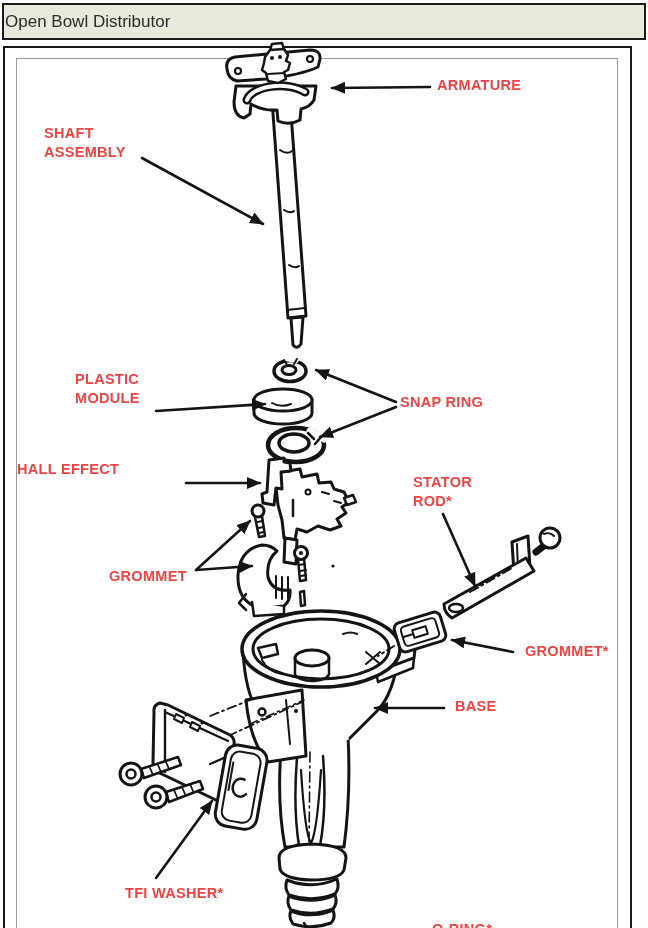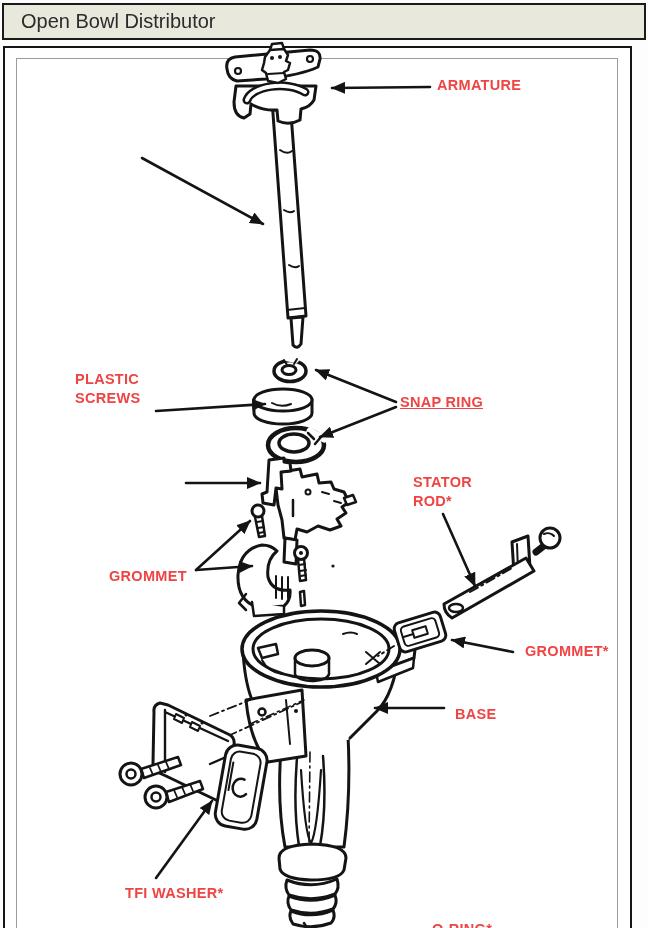--- a/index.html
+++ b/index.html
@@ -3,46 +3,46 @@
 <meta charset="utf-8">
 <style>
   html,body{margin:0;padding:0;background:#ffffff;}
   .page{
     position:relative;width:648px;height:928px;overflow:hidden;
     background:#fdfdfd;font-family:"Liberation Sans","DejaVu Sans",sans-serif;
   }
   .titlebar{
     position:absolute;left:2px;top:3px;width:644px;height:37px;
     box-sizing:border-box;border:2px solid #1a1a1a;background:#e9e8dc;
-    display:flex;align-items:center;padding-left:17px;
-    font-size:20px;color:#2b2b2b;
+    display:flex;align-items:center;padding-left:1px;
+    font-size:17px;color:#2b2b2b;
   }
   .panel{
     position:absolute;left:3px;top:46px;width:629px;height:882px;
     box-sizing:border-box;border:2px solid #161616;border-bottom:none;
     background:#ffffff;
   }
   .panel-inner{
     position:absolute;left:11px;top:10px;right:12px;bottom:0;
     border:1px solid #9c9c9c;border-bottom:none;
   }
   .diagram-svg{position:absolute;left:0;top:0;width:648px;height:928px;}
   .lbl{
     position:absolute;font-weight:bold;font-size:14.5px;line-height:19px;
     color:#ef4444;letter-spacing:0.3px;white-space:nowrap;
   }
   #lbl-armature{left:437px;top:76px;}
   #lbl-shaft{left:44px;top:124px;}
   #lbl-washer{left:75px;top:370px;}
-  #lbl-snapring{left:400px;top:393px;text-decoration:underline;}
+  #lbl-snapring{left:400px;top:393px;}
   #lbl-hall{left:17px;top:460px;}
   #lbl-octane{left:413px;top:473px;}
   #lbl-screws{left:109px;top:567px;}
   #lbl-grommet{left:525px;top:642px;}
-  #lbl-base{left:455px;top:697px;margin-top:8px;}
+  #lbl-base{left:455px;top:697px;}
   #lbl-tfi{left:125px;top:884px;}
   #lbl-oring{left:432px;top:920px;}
 </style>
 </head>
 <body>
 
 <div class="page">
 
   <div class="titlebar">
     <span>Open Bowl Distributor</span>
@@ -214,29 +214,34 @@
       <path d="M196,570 L252,566" marker-end="url(#arr)"></path>
       <path d="M443,514 L475,586" marker-end="url(#arr)"></path>
       <path d="M513,652 L452,640" marker-end="url(#arr)"></path>
       <path d="M444,708 L375,708" marker-end="url(#arr)"></path>
       <path d="M156,878 L212,801" marker-end="url(#arr)"></path>
     </g>
   </svg>
 
   <div class="lbl" id="lbl-armature">ARMATURE</div>
 
+  <div class="lbl" id="lbl-shaft">
+    <div>SHAFT</div>
+    <div>ASSEMBLY</div>
+  </div>
 
   <div class="lbl" id="lbl-washer">
     <div>PLASTIC</div>
-    <div>SCREWS</div>
+    <div>MODULE</div>
   </div>
 
   <div class="lbl" id="lbl-snapring">SNAP RING</div>
 
   <div class="lbl" id="lbl-hall">
+    <div>HALL EFFECT</div>
   </div>
 
   <div class="lbl" id="lbl-octane">
     <div>STATOR</div>
     <div>ROD*</div>
   </div>
 
   <div class="lbl" id="lbl-screws">GROMMET</div>
 
   <div class="lbl" id="lbl-grommet">GROMMET*</div>

